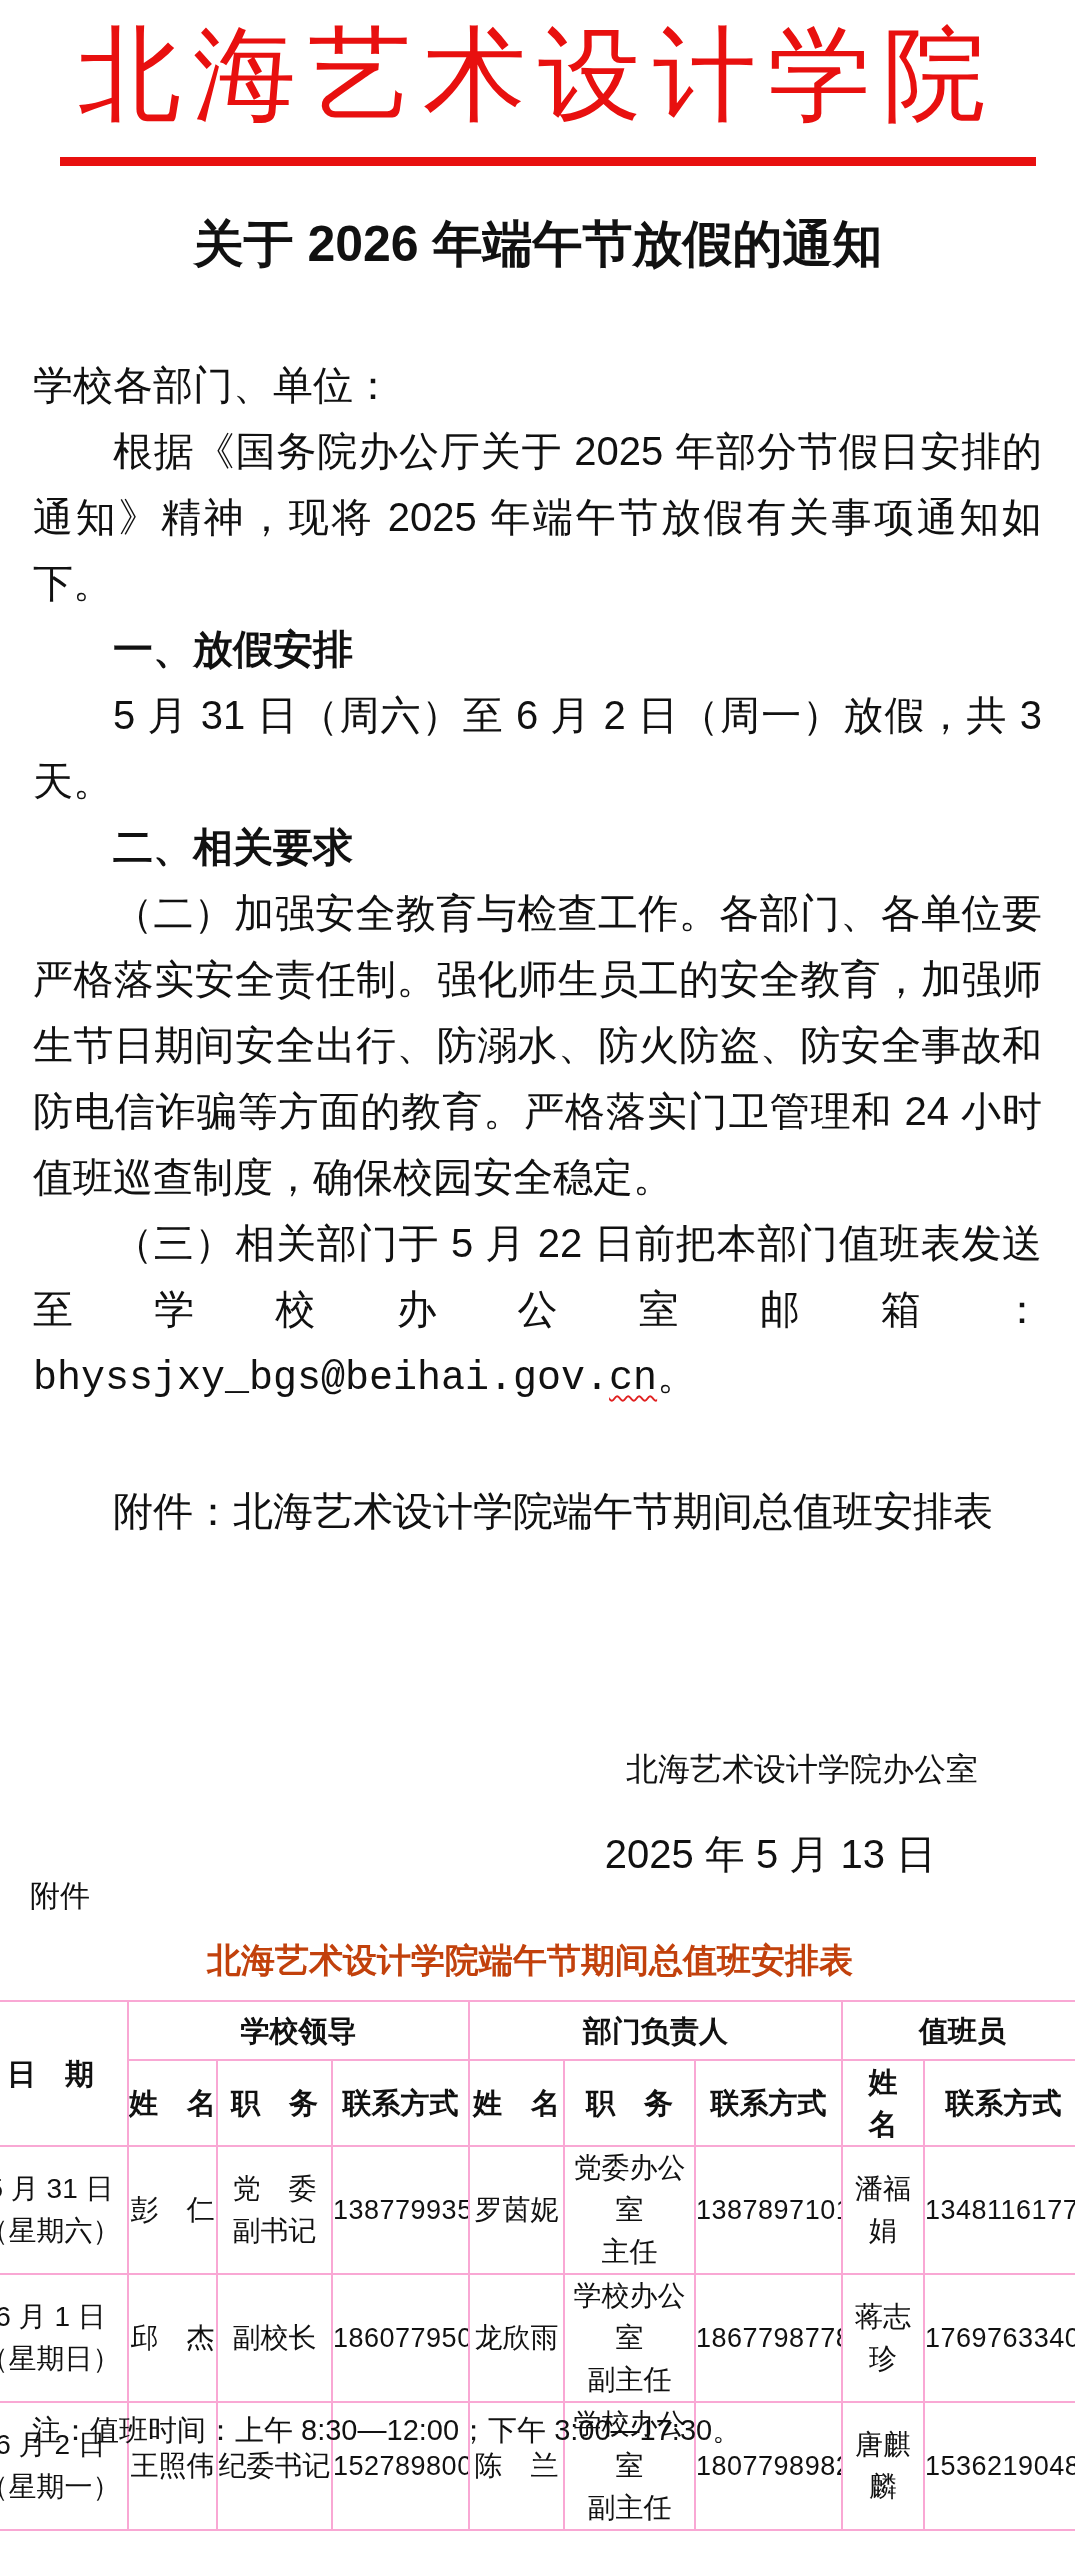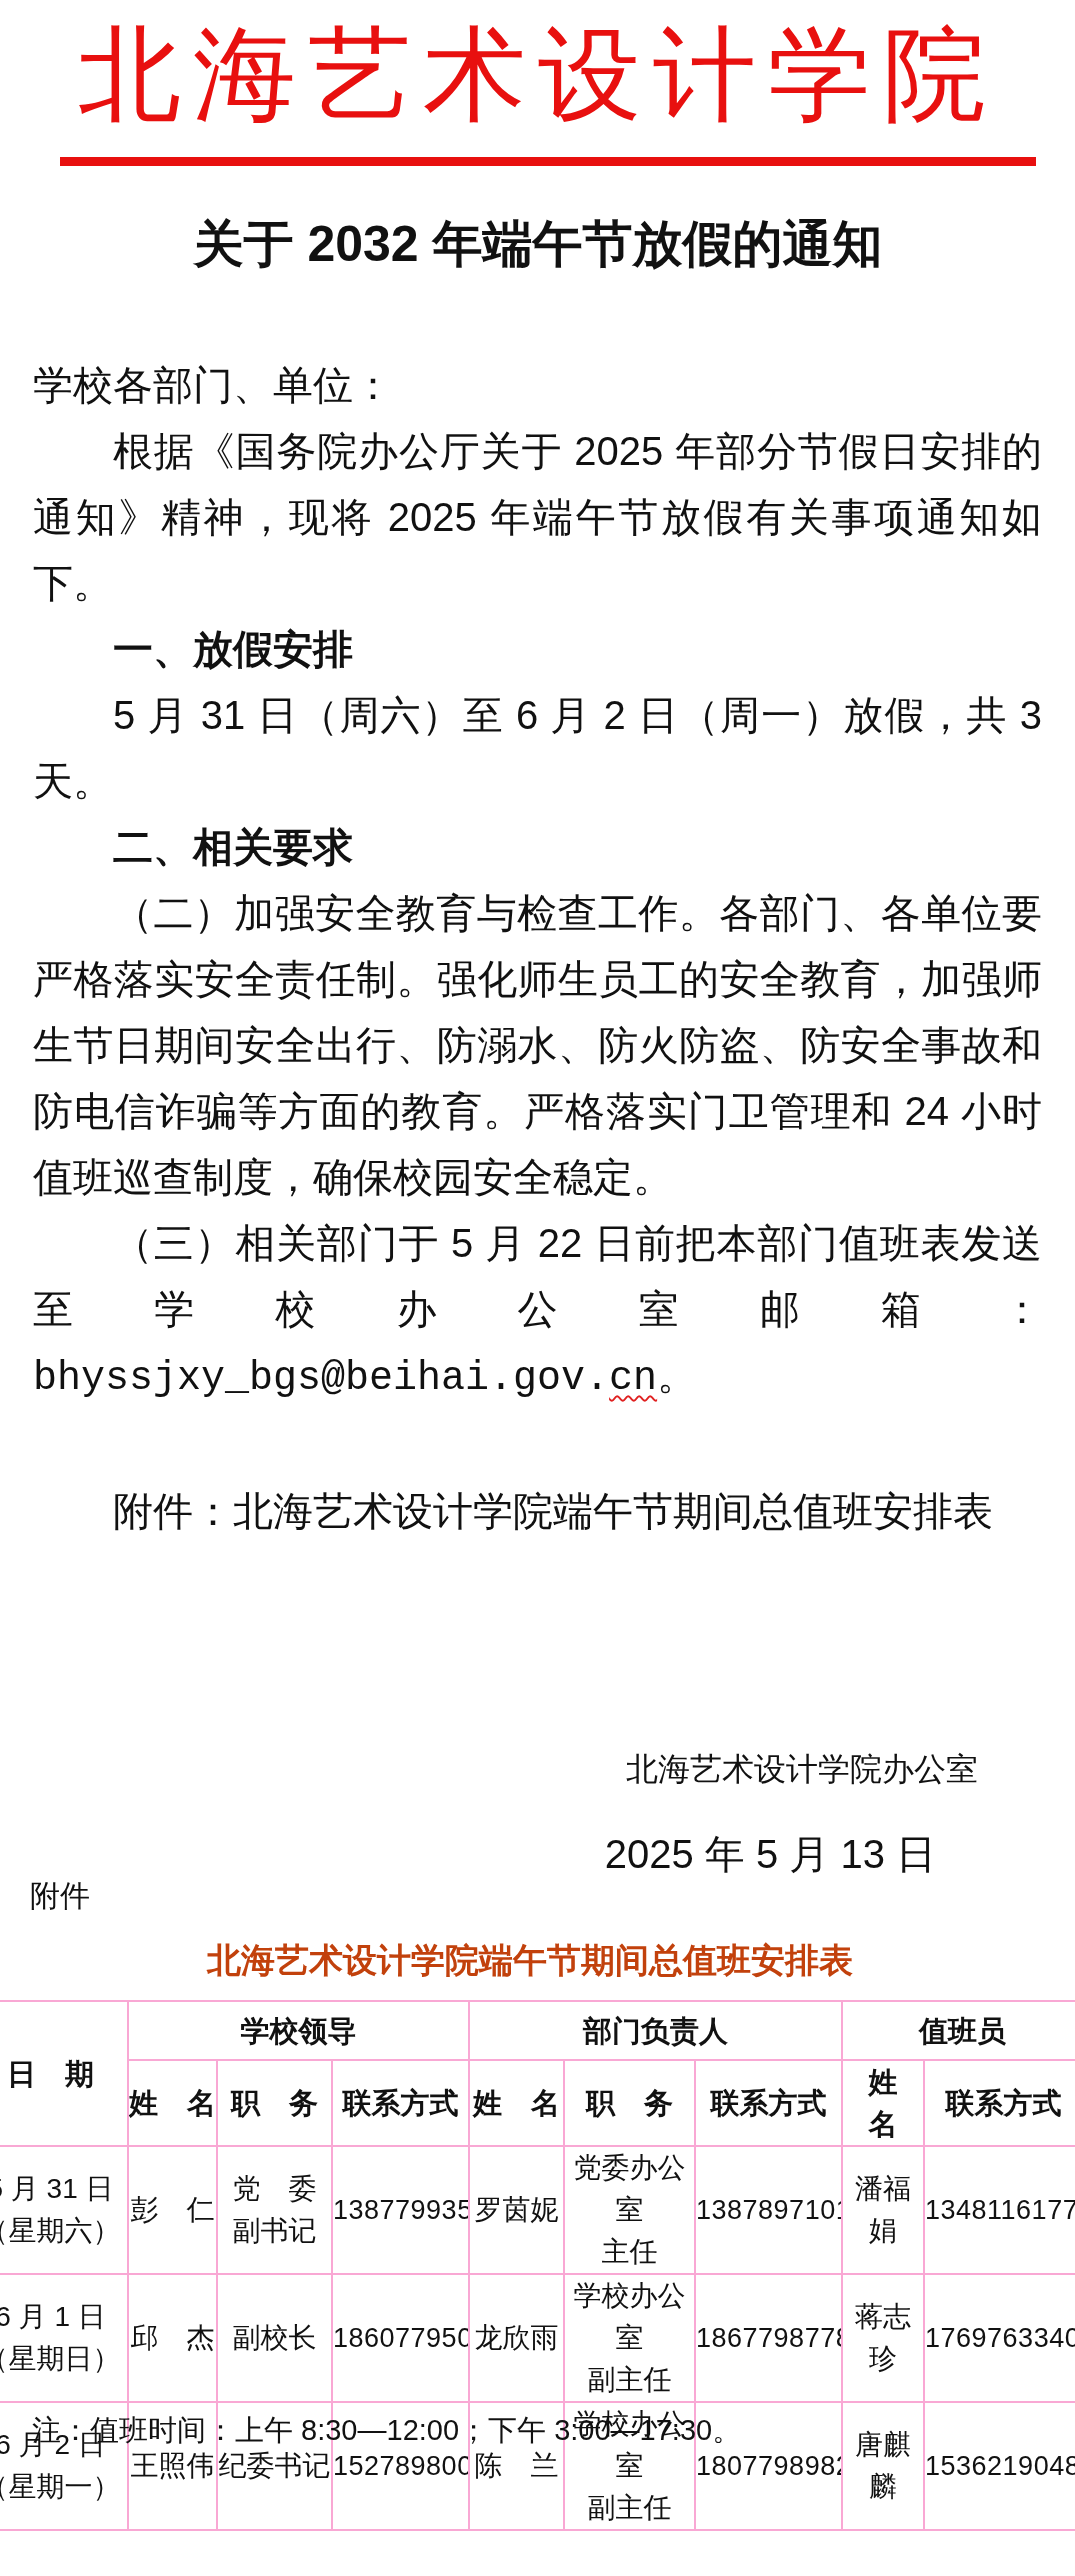--- a/index.html
+++ b/index.html
@@ -90,21 +90,21 @@
   }
 </style>
 </head>
 <body>
 
 <div class="page">
 
   <div class="org-title" style="color: rgb(232, 16, 15);">北海艺术设计学院</div>
   <div class="red-rule" style="background: rgb(232, 16, 15);"></div>
 
-  <div class="doc-title">关于 2032 年端午节放假的通知</div>
+  <div class="doc-title">关于 2026 年端午节放假的通知</div>
 
   <div class="body-block">
     <p class="no-indent">学校各部门、单位：</p>
     <p>根据《国务院办公厅关于 2025 年部分节假日安排的通知》精神，现将 2025 年端午节放假有关事项通知如下。</p>
     <p class="sect">一、放假安排</p>
     <p>5 月 31 日（周六）至 6 月 2 日（周一）放假，共 3 天。</p>
     <p class="sect">二、相关要求</p>
     <p>（二）加强安全教育与检查工作。各部门、各单位要严格落实安全责任制。强化师生员工的安全教育，加强师生节日期间安全出行、防溺水、防火防盗、防安全事故和防电信诈骗等方面的教育。严格落实门卫管理和 24 小时值班巡查制度，确保校园安全稳定。</p>
     <p><span>（三）相关部门于 5 月 22 日前把本部门值班表发送至学校办公室邮箱：</span><span class="email">bhyssjxy_bgs@beihai.gov.</span><span class="email email-tld">cn</span><span>。</span></p>
     <p class="gap">附件：北海艺术设计学院端午节期间总值班安排表</p>

